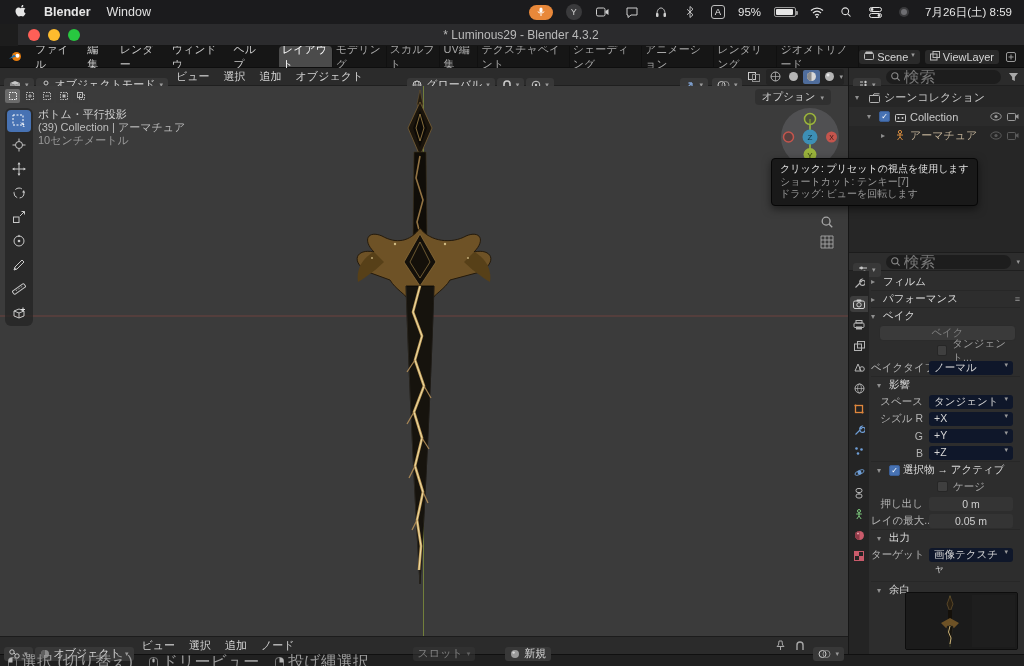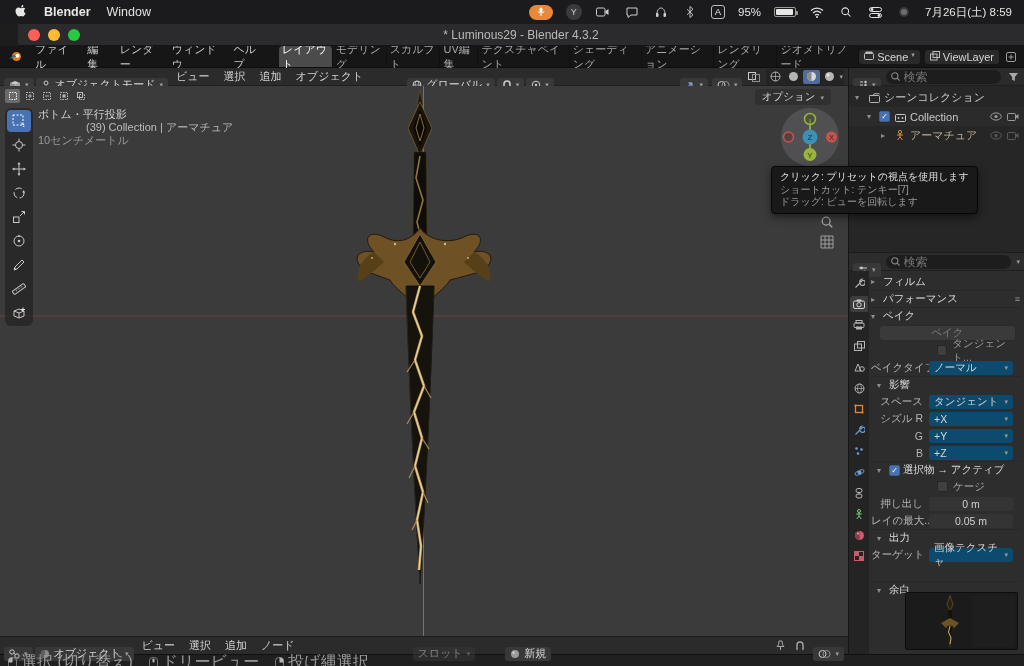--- a/index.html
+++ b/index.html
@@ -76,36 +76,36 @@
   .selmode { width:15px; height:14px; background:#3a3a3a; border-radius:2px;
              display:flex; align-items:center; justify-content:center; }
   .selmode.active { background:#6a6a6a; }
 
   .toolbar { position:absolute; left:5px; top:22px; width:28px; background:rgba(34,34,34,0.72);
              border-radius:6px; padding:2px; display:flex; flex-direction:column; gap:2px; }
   .tool { width:24px; height:22px; border-radius:4px; display:flex; align-items:center; justify-content:center; }
   .tool.active { background:#4772b3; }
 
   .view-info { position:absolute; left:38px; top:22px; font-size:11px; line-height:13px; }
-  .vi1 { color:#d2d2d2; } .vi2 { color:#bdbdbd;margin-left:48px; } .vi3 { color:#9a9a9a; }
+  .vi1 { color:#d2d2d2; } .vi2 { color:#bdbdbd; } .vi3 { color:#9a9a9a; }
 
   .options-btn { position:absolute; right:17px; top:3px; background:rgba(48,48,48,0.9); border-radius:4px;
                  padding:1px 7px; font-size:10.5px; color:#d5d5d5; display:flex; gap:5px; align-items:center; }
   .gizmo { position:absolute; right:8px; top:21px; }
   .vp-side-icon { position:absolute; right:13px; }
 
-  .tooltip { position:absolute; left:771px; top:166px; z-index:50; background:#191919;
+  .tooltip { position:absolute; left:771px; top:158px; z-index:50; background:#191919;
              border:1px solid #060606; border-radius:4px; padding:4px 8px; font-size:10px;
              line-height:12.5px; box-shadow:0 3px 8px rgba(0,0,0,.5); white-space:nowrap; }
   .tt1 { color:#e2e2e2; } .tt2,.tt3 { color:#9b9b9b; }
 
   
   .search-pill { flex:1; position:relative; height:14px; margin:0 3px; }
   .search-pill input { width:100%; height:14px; background:#1d1d1d; border:none; border-radius:8px;
-                       color:#bbb; font-size:12px; padding:0 6px 0 18px; outline:none;
+                       color:#bbb; font-size:16px; padding:0 6px 0 18px; outline:none;
                        font-family:inherit; }
   .search-mag { position:absolute; left:4px; top:1px; }
 
   .outliner { height:166px; background:#262626; font-size:11px; color:#c9c9c9; padding-top:2px; }
   .orow { height:19px; display:flex; align-items:center; gap:3px; padding-right:4px; }
   .orow.alt { background:#2b2b2b; }
   .orow-spacer { flex:1; }
   .cb { width:11px; height:11px; background:#3f3f3f; border:1px solid #262626; border-radius:2px;
         display:inline-flex; align-items:center; justify-content:center; color:#fff; font-size:8px; }
   .cb.checked { background:#4772b3; border-color:#3a5e96; }
@@ -116,21 +116,21 @@
   .props-body { flex:1; display:flex; overflow:hidden; }
   .props-tabs { width:20px; background:#242424; display:flex; flex-direction:column; align-items:center;
                 padding-top:4px; gap:5px; }
   .ptab { width:18px; height:16px; display:flex; align-items:center; justify-content:center; border-radius:3px 0 0 3px; }
   .ptab.active { background:#3d3d3d; }
   .props-content { flex:1; font-size:10.5px; color:#c4c4c4; padding:2px 4px 0 2px; }
   .phead { height:17px; display:flex; align-items:center; gap:3px; color:#dcdcdc; border-top:1px solid #272727; }
   .prow { height:17px; display:flex; align-items:center; }
   .plabel { width:58px; text-align:right; padding-right:6px; color:#b5b5b5;
             white-space:nowrap; overflow:hidden; }
-  .dd2 { display:flex; align-items:center; justify-content:space-between; background:#0c4a6e;
+  .dd2 { display:flex; justify-content:space-between; background:#0f172a;
          border-radius:3px; height:14px; padding:0 5px; color:#d6d6d6; width:84px; }
   .vfield { display:flex; align-items:center; justify-content:center; background:#343434;
             border-radius:3px; height:14px; color:#cfcfcf; width:84px; }
   .bake-btn { height:16px; margin:1px 4px 1px 8px; background:#3a3a3a; border:1px solid #2b2b2b;
               border-radius:4px; color:#7d7d7d; display:flex; align-items:center; justify-content:center; }
   .cbrow { padding-left:66px; display:flex; gap:5px; align-items:center; color:#a9a9a9; }
 
   .preview-thumb { position:absolute; left:905px; top:592px; width:113px; height:58px;
                    background:#1b1b1b; border:1px solid #0d0d0d; border-radius:2px; z-index:40; overflow:hidden; }
 

